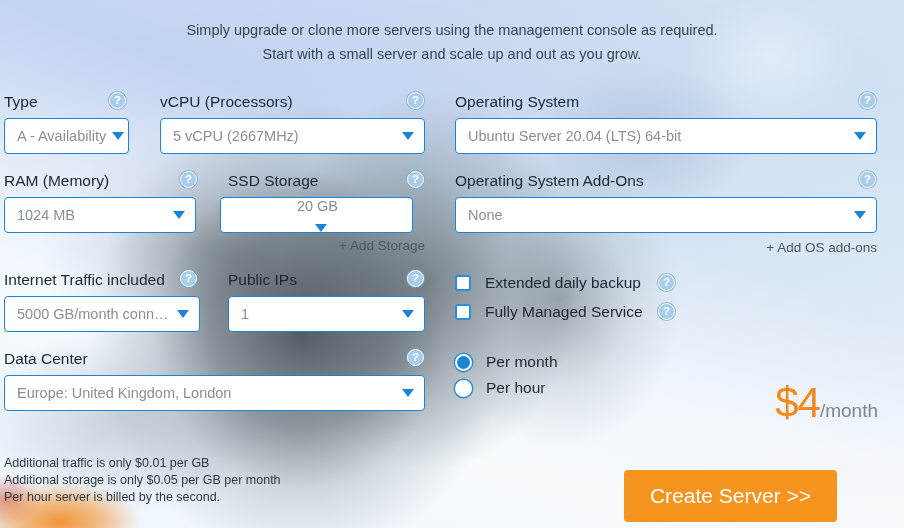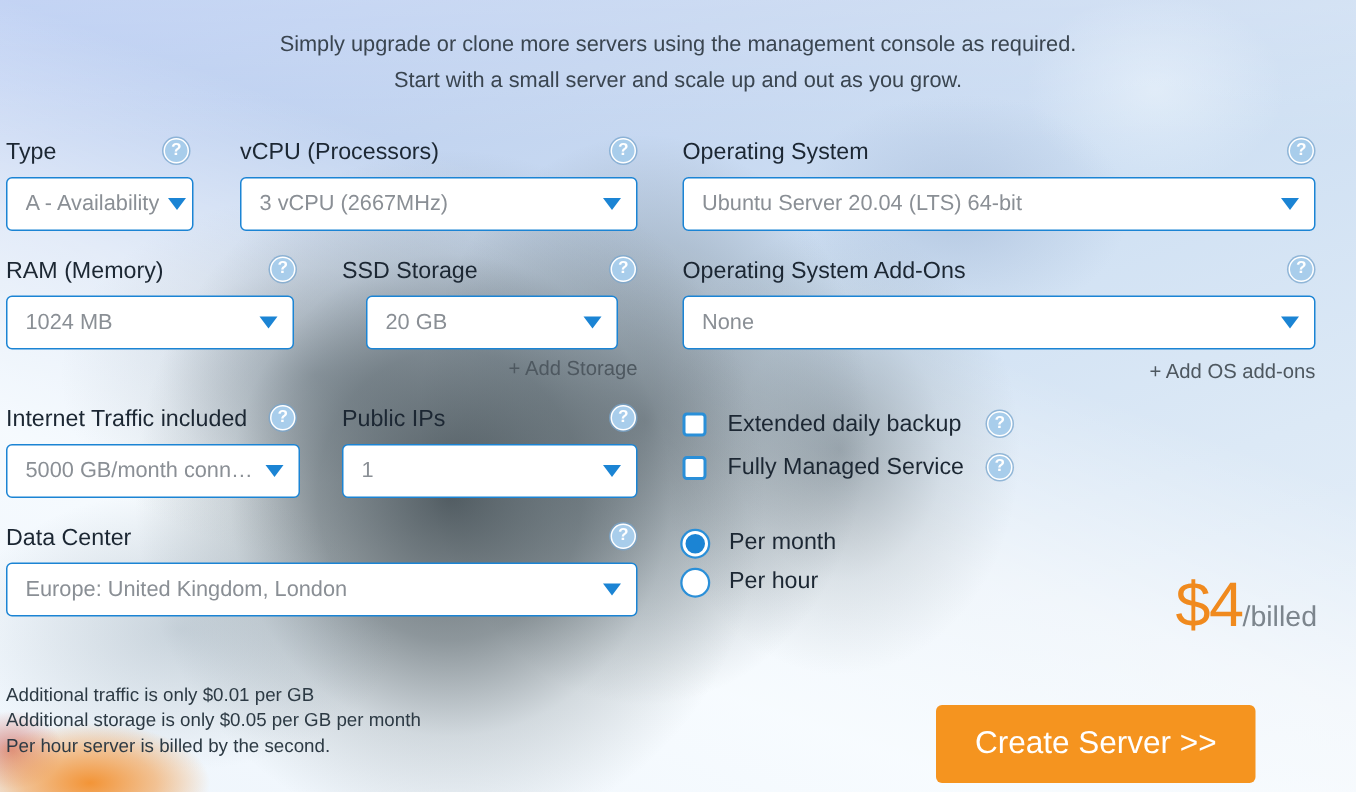--- a/index.html
+++ b/index.html
@@ -189,41 +189,41 @@
     <div class="label" style="left:4px; top:93px;">Type</div>
     <div class="help" style="left:109px; top:92px;">?</div>
     <div class="field tight" style="left:4px; top:118px; width:125px;">
       <span class="val">A - Availability</span>
       <span class="caret"></span>
     </div>
 
     <div class="label" style="left:160px; top:93px;">vCPU (Processors)</div>
     <div class="help" style="left:407px; top:92px;">?</div>
     <div class="field" style="left:160px; top:118px; width:265px;">
-      <span class="val">3 vCPU (2667MHz)</span>
+      <span class="val">5 vCPU (2667MHz)</span>
       <span class="caret"></span>
     </div>
 
     <div class="label" style="left:455px; top:93px;">Operating System</div>
     <div class="help" style="left:859px; top:92px;">?</div>
     <div class="field" style="left:455px; top:118px; width:422px;">
       <span class="val">Ubuntu Server 20.04 (LTS) 64-bit</span>
       <span class="caret"></span>
     </div>
 
     <div class="label" style="left:4px; top:172px;">RAM (Memory)</div>
     <div class="help" style="left:180px; top:171px;">?</div>
     <div class="field" style="left:4px; top:197px; width:192px;">
       <span class="val">1024 MB</span>
       <span class="caret"></span>
     </div>
 
     <div class="label" style="left:228px; top:172px;">SSD Storage</div>
     <div class="help" style="left:407px; top:171px;">?</div>
-    <div class="field" style="left:244px; top:197px; width:168px;">
+    <div class="field" style="left:220px; top:197px; width:193px;flex-direction:column;">
       <span class="val">20 GB</span>
       <span class="caret"></span>
     </div>
     <div class="addlink" style="left:285px; top:238px; width:140px;">+ Add Storage</div>
 
     <div class="label" style="left:455px; top:172px;">Operating System Add-Ons</div>
     <div class="help" style="left:859px; top:171px;">?</div>
     <div class="field" style="left:455px; top:197px; width:422px;">
       <span class="val">None</span>
       <span class="caret"></span>
@@ -266,21 +266,21 @@
     <div class="radiorow" style="left:455px; top:353px;">
       <span class="radio on"></span>
       <span class="rtext">Per month</span>
     </div>
     <div class="radiorow" style="left:455px; top:379px;">
       <span class="radio"></span>
       <span class="rtext">Per hour</span>
     </div>
 
     <div class="price">
-      <span class="amount">$4</span><span class="per">/billed</span>
+      <span class="amount">$4</span><span class="per">/month</span>
     </div>
 
     <div class="notes">
       <div>Additional traffic is only $0.01 per GB</div>
       <div>Additional storage is only $0.05 per GB per month</div>
       <div>Per hour server is billed by the second.</div>
     </div>
 
     <button class="cta">Create Server &gt;&gt;</button>
 

